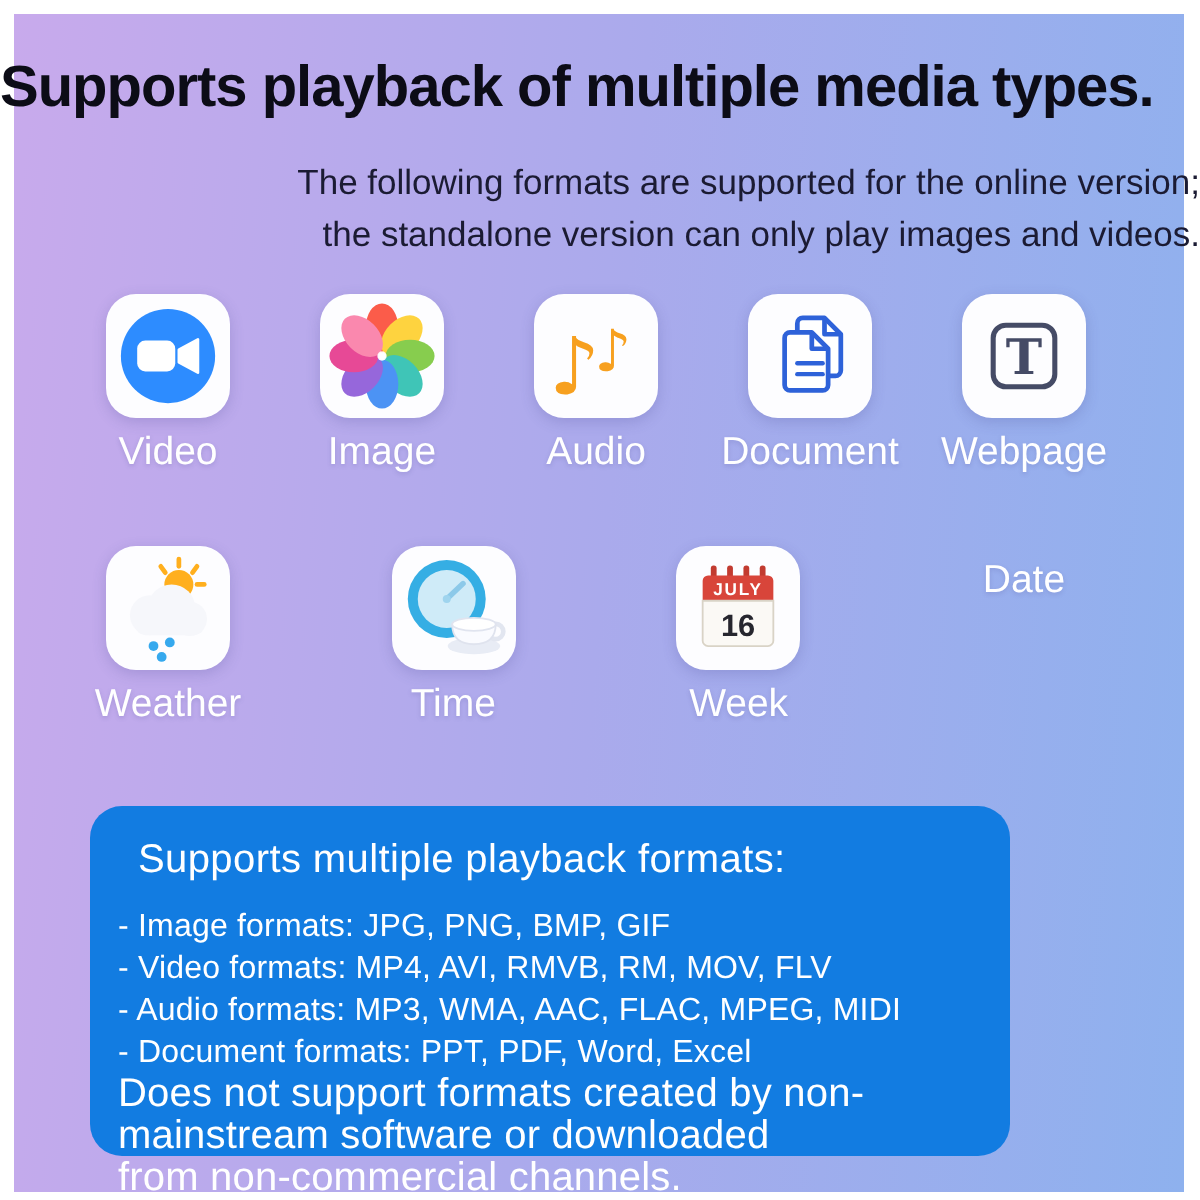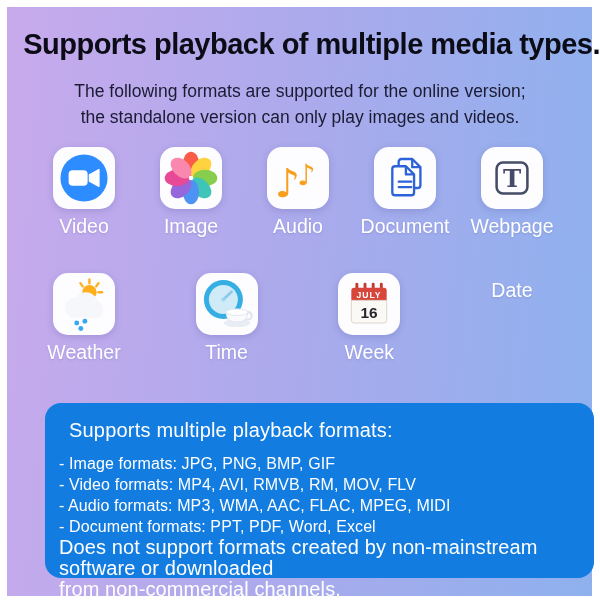--- a/index.html
+++ b/index.html
@@ -1,33 +1,33 @@
 <!DOCTYPE html>
 <html><head>
 <meta charset="utf-8">
 <style>
   html,body{margin:0;padding:0;}
   body{font-family:"Liberation Sans", sans-serif;}
   .canvas{position:relative;width:600px;height:600px;background:#ffffff;overflow:hidden;}
   .bg{position:absolute;left:7px;top:7px;right:8px;bottom:4px;
       background:linear-gradient(95deg,#c8aaec 0%,#aaaaec 50%,#8eb1ee 100%);}
-  .title{position:absolute;top:28px;left:0;right:0;text-align:right;
+  .title{position:absolute;top:28px;left:0;right:0;text-align:left;
          font-size:29px;font-weight:bold;letter-spacing:-0.5px;color:#0c0c16;white-space:nowrap;}
-  .subtitle{position:absolute;top:78px;left:0;right:0;text-align:center;
+  .subtitle{position:absolute;top:78px;left:0;right:0;text-align:right;
             font-size:17.5px;line-height:26px;color:#1b1b33;}
   .icon-row{position:absolute;left:53px;width:490px;display:flex;justify-content:space-between;}
   .row1{top:147px;}
   .row2{top:273px;}
   .cell{width:62px;display:flex;flex-direction:column;align-items:center;}
   .tile{width:62px;height:62px;background:#fdfdff;border-radius:15px;
         box-shadow:0 2px 7px rgba(70,70,140,0.22);display:flex;align-items:center;justify-content:center;}
   .tile svg{width:58px;height:58px;display:block;}
   .tile-label{margin-top:6px;font-size:19.5px;color:#ffffff;white-space:nowrap;
               text-shadow:0 1px 2px rgba(90,90,160,0.25);}
-  .panel{position:absolute;left:45px;top:403px;width:549px;height:175px;box-sizing:border-box;
+  .panel{position:absolute;left:45px;top:403px;width:460px;height:175px;box-sizing:border-box;
          background:#127ce1;border-radius:16px;padding:14px 20px 12px 14px;color:#ffffff;}
   .panel-title{font-size:20px;margin:2px 0 11px 10px;letter-spacing:0.2px;}
   .panel-line{font-size:16px;line-height:21px;letter-spacing:0.1px;}
   .panel-note{font-size:20px;line-height:21px;letter-spacing:0.1px;}
 </style>
 </head>
 <body>
 
 <div class="canvas">
   <div class="bg"></div>

